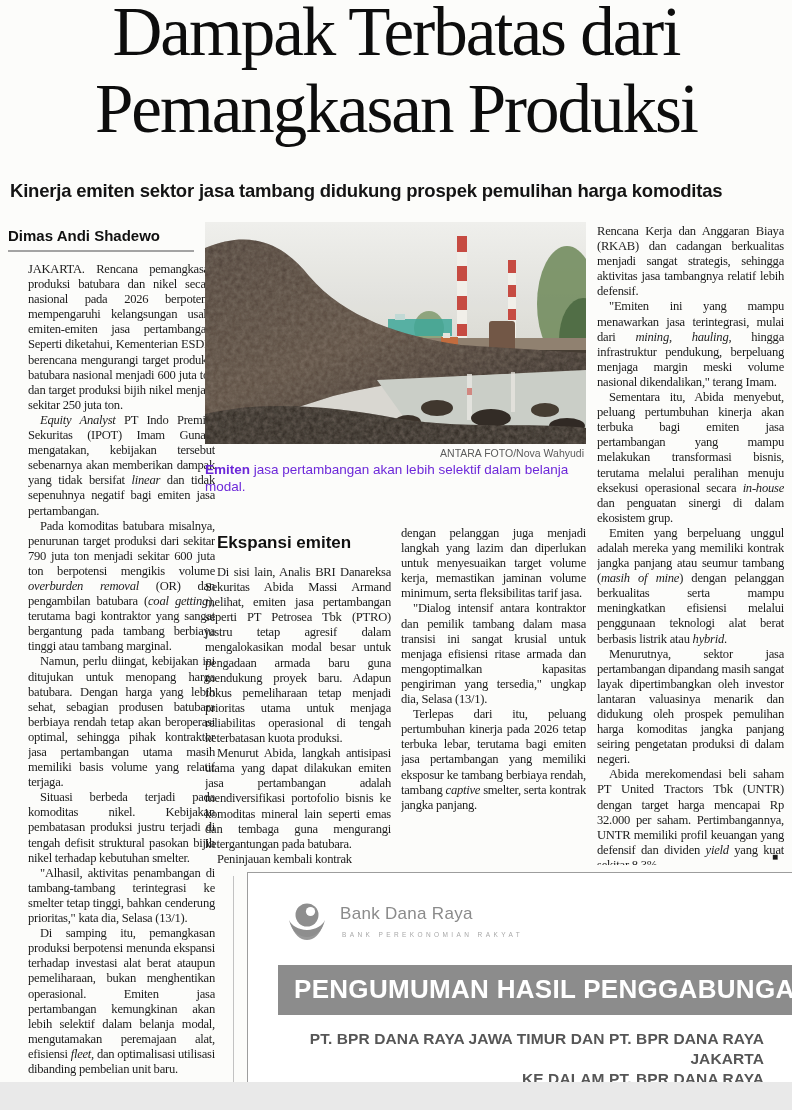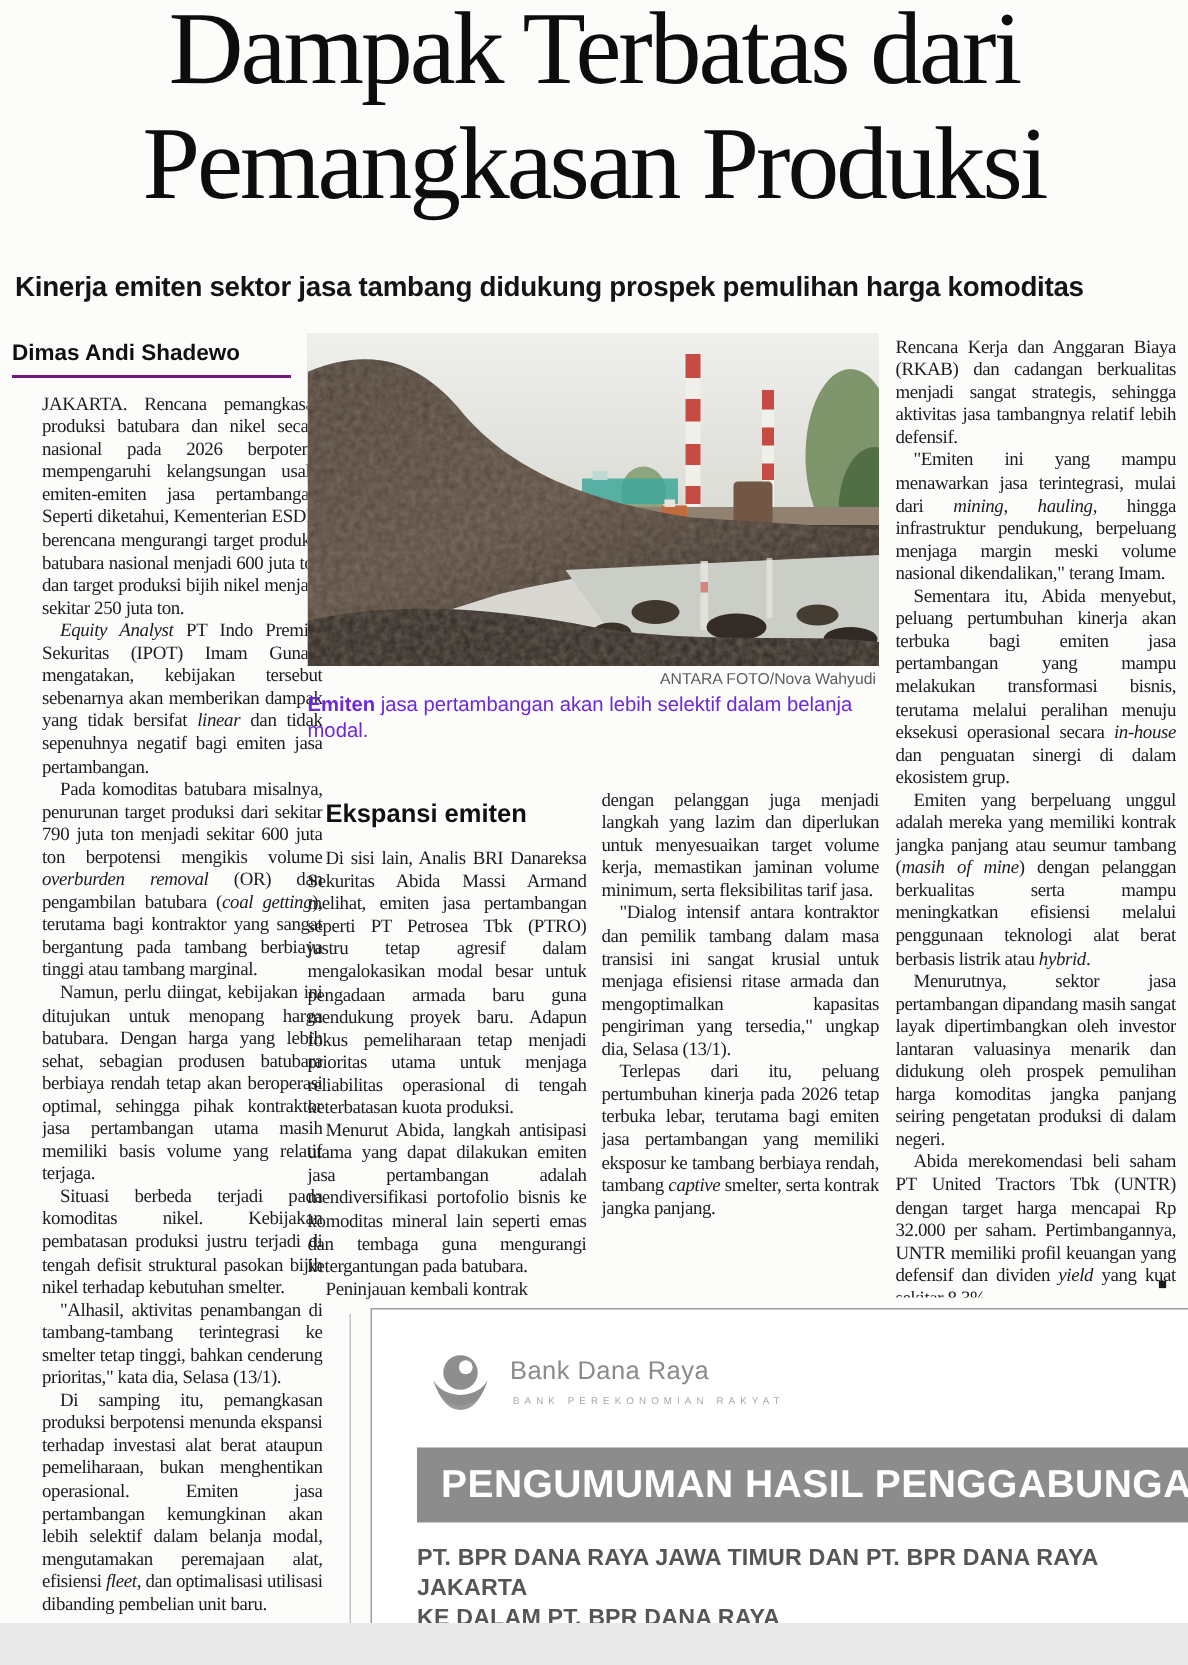--- a/index.html
+++ b/index.html
@@ -10,21 +10,21 @@
   .headline{position:absolute;top:-6px;left:0;right:0;text-align:center;margin:0;
             font-family:"Liberation Serif",serif;font-weight:400;font-size:69px;
             line-height:77px;letter-spacing:-2px;color:#0d0d0d;}
   .subtitle{position:absolute;top:180px;left:10px;right:8px;
             font-family:"Liberation Sans",sans-serif;font-weight:700;font-size:18.5px;
             letter-spacing:-0.2px;color:#141414;}
 
   
   .byline{position:absolute;left:8px;top:227px;width:186px;
           font-family:"Liberation Sans",sans-serif;font-weight:700;font-size:15px;
-          color:#101010;border-bottom:2px solid #701a75;padding-bottom:6px;}
+          color:#101010;border-bottom:2px solid #a3a3a3;padding-bottom:6px;}
 
   
   .col{position:absolute;font-size:12.6px;line-height:15.1px;text-align:justify;
        letter-spacing:-0.25px;overflow:hidden;color:#1c1c1c;}
   .col p{margin:0;text-indent:12px;}
   .col p.flush{text-indent:0;}
   #col1{left:8px;top:262px;width:187px;height:846px;margin-left:20px;}
   #col2{left:205px;top:565px;width:186px;height:301px;}
   #col3{left:401px;top:526px;width:185px;height:344px;}
   #col4{left:597px;top:224px;width:187px;height:641px;}
@@ -45,21 +45,21 @@
   .ad-vline{position:absolute;left:233px;top:876px;bottom:0;width:1px;background:#c2c2c2;}
   .ad{position:absolute;left:247px;top:872px;width:562px;height:246px;background:#ffffff;
       border:1px solid #9d9d9d;box-sizing:border-box;padding:22px 0 0 30px;
       font-family:"Liberation Sans",sans-serif;}
   .ad-logo-row{display:flex;align-items:flex-start;gap:10px;margin:4px 0 20px 6px;}
   .ad-logo-text{display:flex;flex-direction:column;}
   .ad-brand{font-size:17px;color:#8b8b8b;letter-spacing:0.3px;line-height:30px;}
   .ad-tagline{font-size:6.5px;color:#a8a8a8;letter-spacing:3.4px;margin-top:2px;padding-left:2px;}
   .ad-banner{width:540px;background:#8c8c8c;color:#ffffff;font-weight:700;font-size:26px;
              letter-spacing:0.3px;padding:9px 0 10px 16px;margin-bottom:14px;white-space:nowrap;}
-  .ad-heading{width:486px;text-align:left;font-weight:700;font-size:15.5px;line-height:20px;
+  .ad-heading{width:486px;text-align:right;font-weight:700;font-size:15.5px;line-height:20px;
               color:#565656;margin-bottom:12px;letter-spacing:0.1px;}
   .ad-body{width:486px;font-size:14.5px;line-height:21.5px;color:#6e6e6e;text-align:justify;}
 </style>
 </head>
 <body>
 
 <div class="page">
 
   <h1 class="headline"><span>Dampak Terbatas dari</span><br><span>Pemangkasan Produksi</span></h1>
   <div class="subtitle">Kinerja emiten sektor jasa tambang didukung prospek pemulihan harga komoditas</div>

